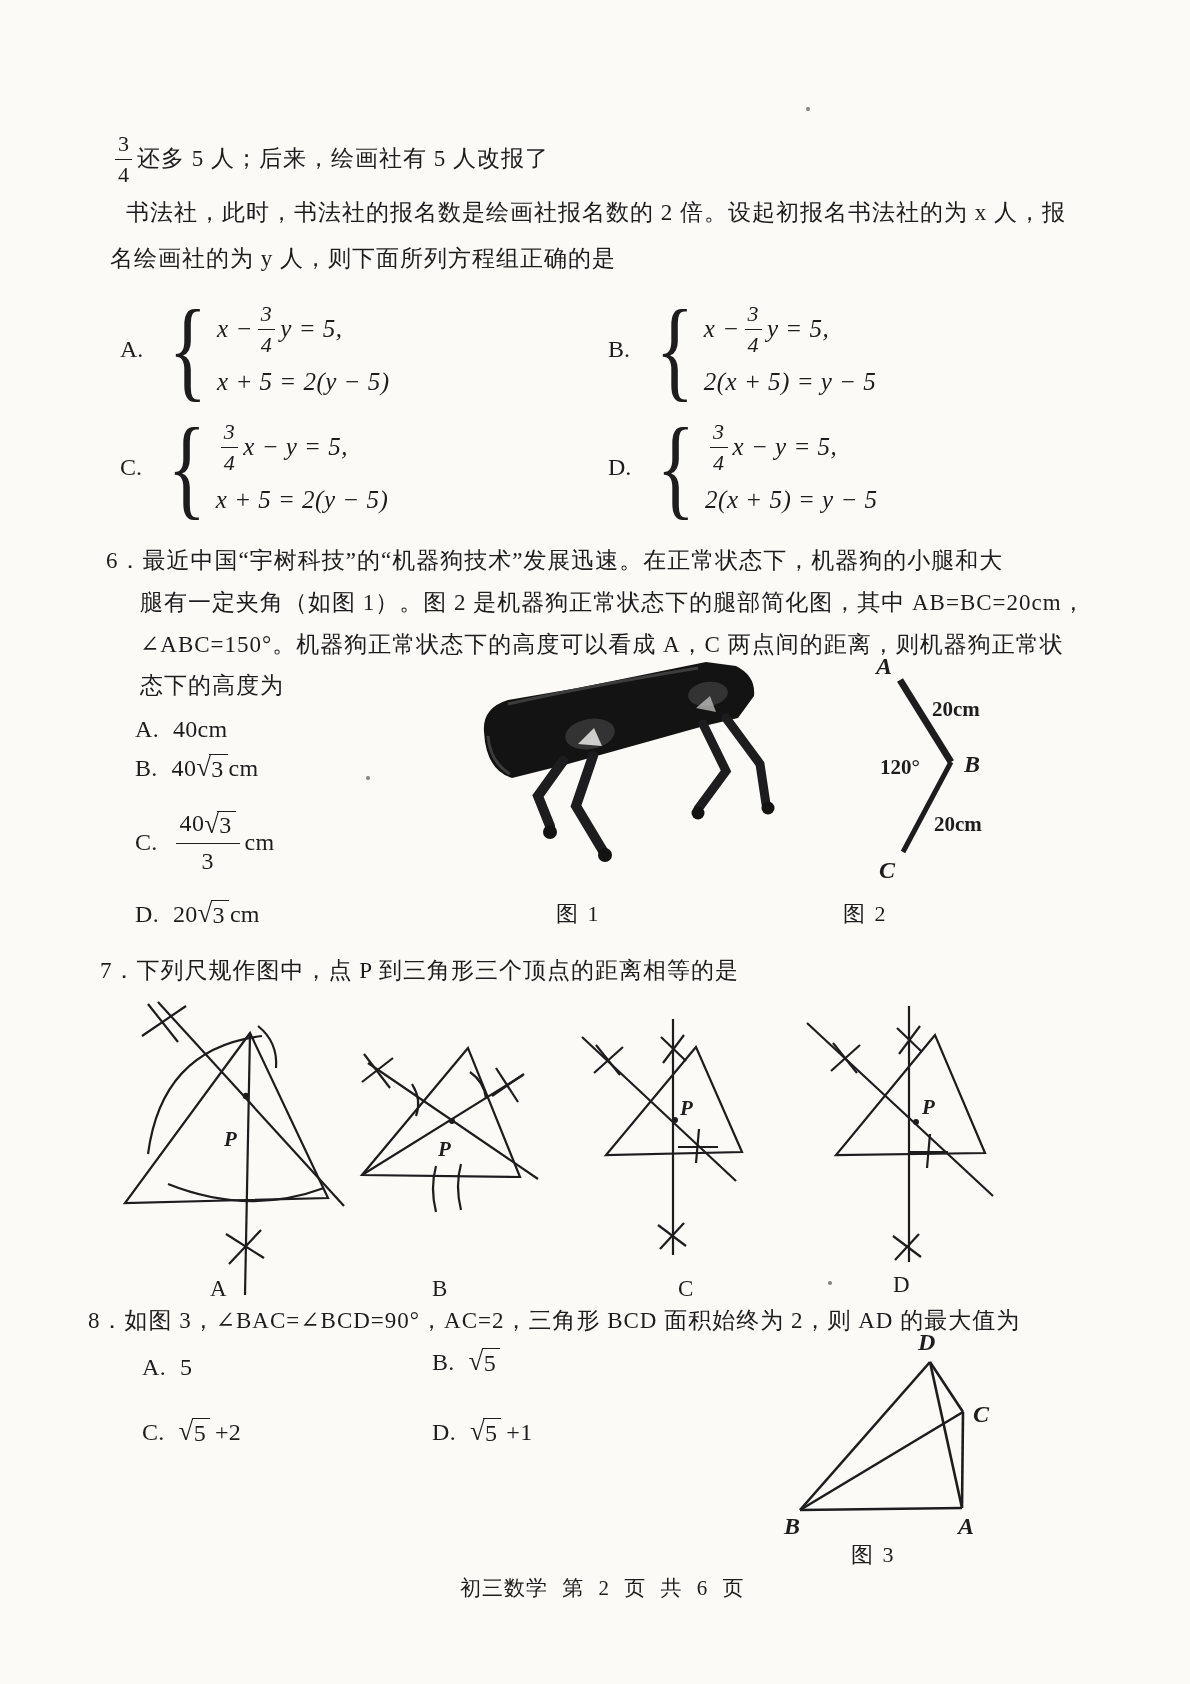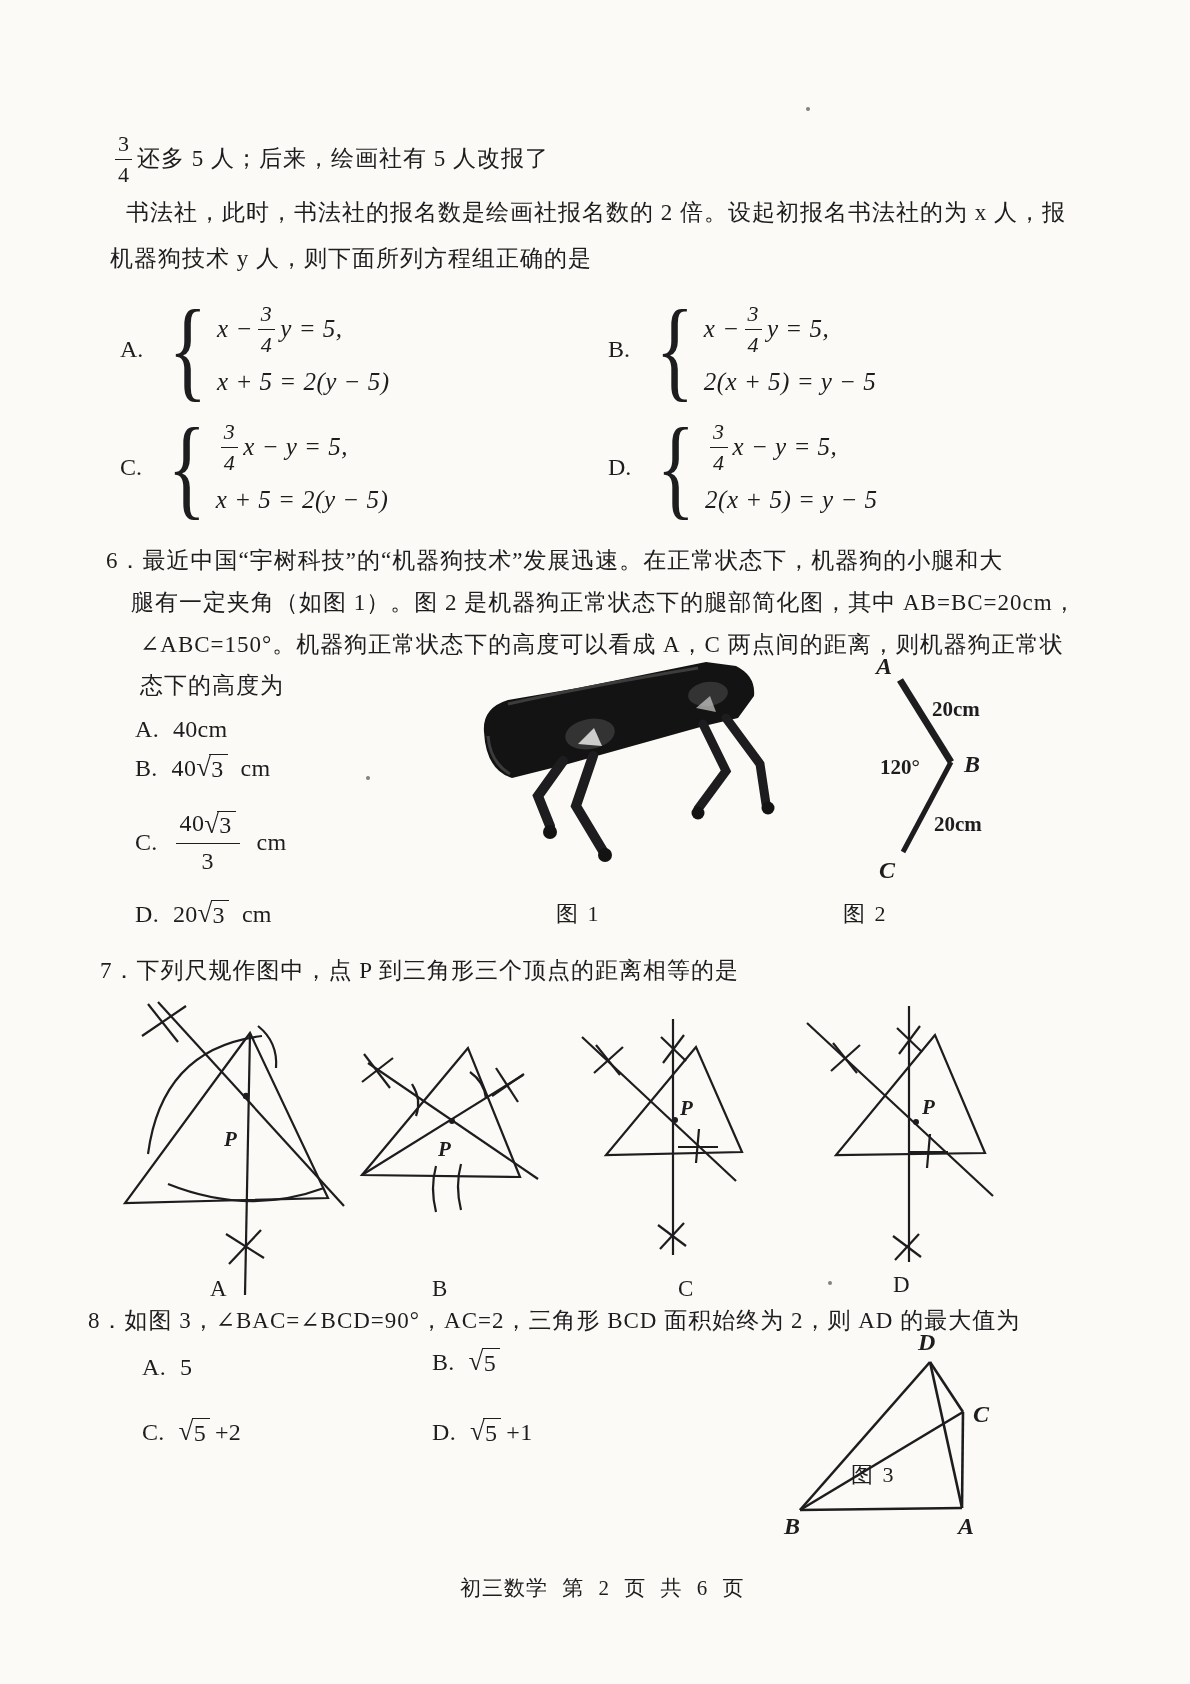--- a/index.html
+++ b/index.html
@@ -20,21 +20,21 @@
   .eqcol{display:flex;flex-direction:column;gap:12px;}
   .eq{display:flex;align-items:center;font-size:25px;font-style:italic;white-space:nowrap;letter-spacing:.5px;}
   .eq .frac .fn,.eq .frac .fd{font-size:22px;}
   
   .opt{display:flex;align-items:center;white-space:nowrap;font-size:24px;letter-spacing:.3px;}
   .opt .olbl{margin-right:14px;font-style:normal;}
   
   .sqrt{display:inline-flex;align-items:flex-start;font-style:normal;}
   .sqrt::before{content:"√";font-size:1.12em;line-height:1;}
   .sqrt .rad{border-top:1.7px solid currentColor;padding:1px 4px 0 2px;margin-left:-2px;}
-  .unit{margin-left:13px;font-style:normal;}
+  .unit{margin-left:1px;font-style:normal;}
   .bigfrac{display:inline-flex;flex-direction:column;align-items:center;line-height:1;margin:0 4px;}
   .bigfrac .fn{display:flex;align-items:flex-start;padding:0 4px 5px;}
   .bigfrac .fd{border-top:1.8px solid currentColor;padding:5px 4px 0;align-self:stretch;text-align:center;}
   .caption{font-size:22px;letter-spacing:2px;white-space:nowrap;}
   .figlab{font-size:23px;white-space:nowrap;}
   .footer{font-size:21px;letter-spacing:1px;word-spacing:8px;white-space:nowrap;margin-left:12px;}
   .speck{width:4px;height:4px;border-radius:50%;background:#5a5a58;opacity:.75;}
   
   .svgP{font-family:"Liberation Serif","DejaVu Serif",serif;font-style:italic;font-weight:bold;font-size:21px;fill:#1d1d1f;}
   .svgVar{font-family:"Liberation Serif","DejaVu Serif",serif;font-style:italic;font-weight:bold;font-size:24px;fill:#1d1d1f;}
@@ -51,21 +51,21 @@
   <div class="abs speck" style="left:828px;top:1281px"></div>
 
   <div class="abs flexline" style="left:110px;top:126px;height:66px">
     <span class="frac">
       <span class="fn">3</span>
       <span class="fd">4</span>
     </span>
     <span class="cjk">还多 5 人；后来，绘画社有 5 人改报了</span>
   </div>
   <div class="abs cjk" style="left:126px;top:198px">书法社，此时，书法社的报名数是绘画社报名数的 2 倍。设起初报名书法社的为 x 人，报</div>
-  <div class="abs cjk" style="left:110px;top:244px">机器狗技术 y 人，则下面所列方程组正确的是</div>
+  <div class="abs cjk" style="left:110px;top:244px">名绘画社的为 y 人，则下面所列方程组正确的是</div>
 
   <div class="abs sys" style="left:120px;top:288px;height:122px">
     <span class="lbl">A.</span>
     <span class="brace"></span>
     <div class="eqcol">
       <div class="eq">
         <span>x −</span>
         <span class="frac">
             <span class="fn">3</span>
             <span class="fd">4</span>
@@ -126,21 +126,21 @@
           </span>
         <span>x − y = 5,</span>
       </div>
       <div class="eq">
           <span>2(x + 5) = y − 5</span>
         </div>
     </div>
   </div>
 
   <div class="abs cjk" style="left:106px;top:546px">6．最近中国“宇树科技”的“机器狗技术”发展迅速。在正常状态下，机器狗的小腿和大</div>
-  <div class="abs cjk" style="left:131px;top:588px">腿有一定夹角（如图 1）。图 2 是机器狗正常状态下的腿部简化图，其中 AB=BC=20cm，</div>
+  <div class="abs cjk" style="left:140px;top:588px">腿有一定夹角（如图 1）。图 2 是机器狗正常状态下的腿部简化图，其中 AB=BC=20cm，</div>
   <div class="abs cjk" style="left:140px;top:630px">∠ABC=150°。机器狗正常状态下的高度可以看成 A，C 两点间的距离，则机器狗正常状</div>
   <div class="abs cjk" style="left:140px;top:671px">态下的高度为</div>
 
   <div class="abs opt" style="left:135px;top:716px">
     <span class="olbl">A.</span>
     <span>40cm</span>
   </div>
   <div class="abs opt" style="left:135px;top:754px">
     <span class="olbl">B.</span>
     <span>40</span>
@@ -319,17 +319,17 @@
       <line class="ln" x1="32" y1="180" x2="195" y2="82"></line>
       <line class="ln" x1="162" y1="32" x2="195" y2="82"></line>
       <line class="ln" x1="162" y1="32" x2="194" y2="178"></line>
       <line class="ln" x1="195" y1="82" x2="194" y2="178"></line>
     </g>
     <text class="svgVar" x="150" y="20">D</text>
     <text class="svgVar" x="205" y="92">C</text>
     <text class="svgVar" x="16" y="204">B</text>
     <text class="svgVar" x="190" y="204">A</text>
   </svg>
-  <div class="abs caption" style="left:851px;top:1460px">图 3</div>
+  <div class="abs caption" style="left:851px;top:1540px">图 3</div>
 
   <div class="abs footer" style="left:448px;top:1574px">初三数学 第 2 页 共 6 页</div>
 
 </div>
 
 </body></html>

